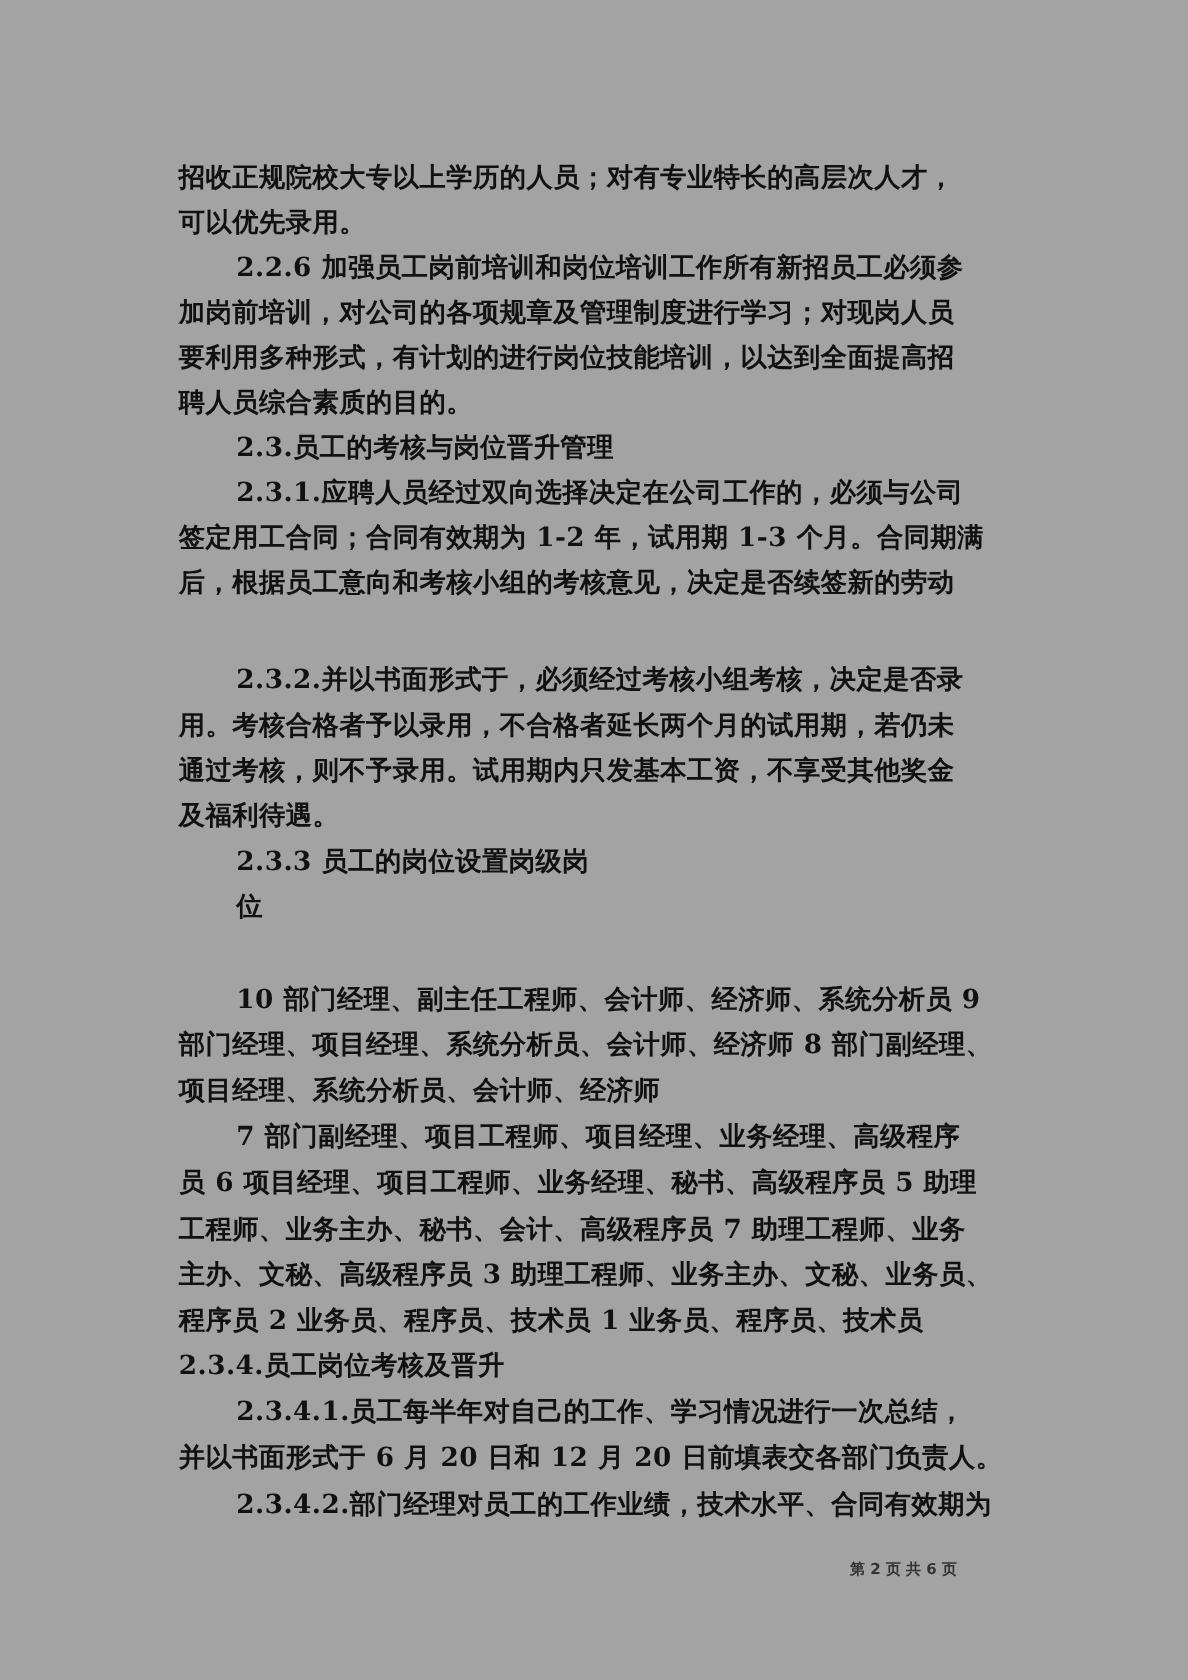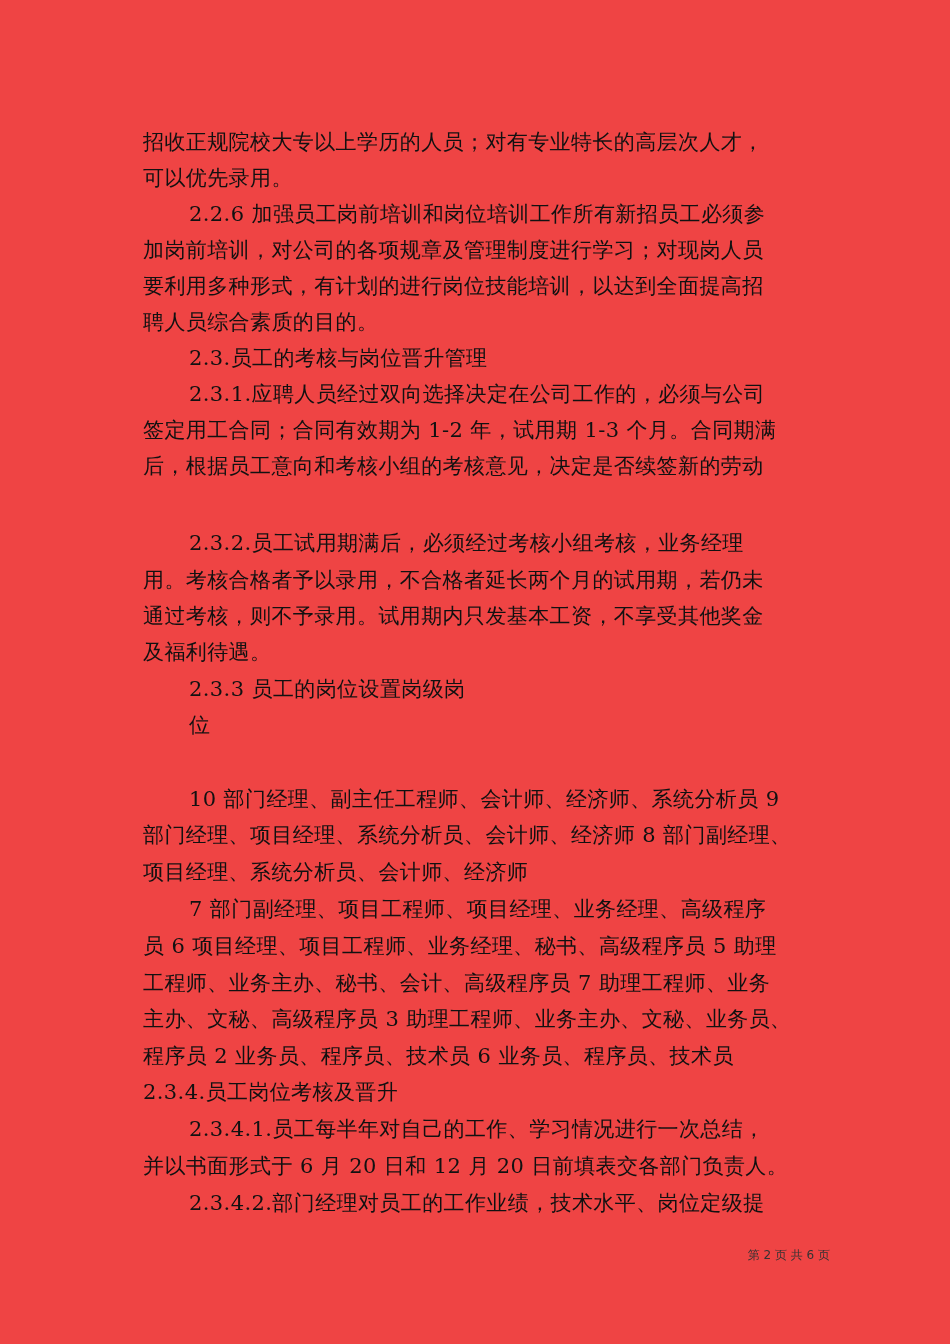--- a/index.html
+++ b/index.html
@@ -1,17 +1,17 @@
 <!DOCTYPE html>
 <html><head>
   <meta charset="utf-8">
   <style>
     html, body { margin: 0; padding: 0; background: #ffffff; }
     body { width: 950px; height: 1344px; position: relative; overflow: hidden; }
-    .page { position: absolute; left: 0; top: 0; width: 950px; height: 1344px; background: #ef4444; }
+    .page { position: absolute; left: 0; top: 0; width: 950px; height: 1344px; background: #a3a3a3; font-weight: bold; }
     .line {
       position: absolute;
       left: 143px;
       width: 680px;
       height: 36px;
       line-height: 36px;
       font-family: "DejaVu Serif", "Liberation Serif", serif;
       font-size: 21px;
       color: #111111;
       white-space: nowrap;
@@ -21,21 +21,21 @@
     .footer {
       position: absolute;
       left: 680px;
       top: 1244px;
       width: 150px;
       height: 22px;
       line-height: 22px;
       font-family: "DejaVu Sans", "Liberation Sans", sans-serif;
       font-size: 12px;
       color: #333333;
-      text-align: right;
+      text-align: left;
       white-space: nowrap;
     }
   </style>
 </head>
 <body>
 
 <div class="page">
 
   <div class="line" style="top:124px">招收正规院校大专以上学历的人员；对有专业特长的高层次人才，</div>
   <div class="line" style="top:160px">可以优先录用。</div>
@@ -44,40 +44,40 @@
   <div class="line" style="top:232px">加岗前培训，对公司的各项规章及管理制度进行学习；对现岗人员</div>
   <div class="line" style="top:268px">要利用多种形式，有计划的进行岗位技能培训，以达到全面提高招</div>
   <div class="line" style="top:304px">聘人员综合素质的目的。</div>
 
   <div class="line indent" style="top:340px">2.3.员工的考核与岗位晋升管理</div>
 
   <div class="line indent" style="top:376px">2.3.1.应聘人员经过双向选择决定在公司工作的，必须与公司</div>
   <div class="line" style="top:412px">签定用工合同；合同有效期为 1-2 年，试用期 1-3 个月。合同期满</div>
   <div class="line" style="top:448px">后，根据员工意向和考核小组的考核意见，决定是否续签新的劳动</div>
 
-  <div class="line indent" style="top:525px">2.3.2.员工试用期满后，必须经过考核小组考核，业务经理</div>
+  <div class="line indent" style="top:525px">2.3.2.并以书面形式于，必须经过考核小组考核，决定是否录</div>
   <div class="line" style="top:562px">用。考核合格者予以录用，不合格者延长两个月的试用期，若仍未</div>
   <div class="line" style="top:598px">通过考核，则不予录用。试用期内只发基本工资，不享受其他奖金</div>
   <div class="line" style="top:634px">及福利待遇。</div>
 
   <div class="line indent" style="top:671px">2.3.3 员工的岗位设置岗级岗</div>
   <div class="line indent" style="top:707px">位</div>
 
 
   <div class="line indent" style="top:781px">10 部门经理、副主任工程师、会计师、经济师、系统分析员 9</div>
   <div class="line" style="top:817px">部门经理、项目经理、系统分析员、会计师、经济师 8 部门副经理、</div>
   <div class="line" style="top:854px">项目经理、系统分析员、会计师、经济师</div>
 
   <div class="line indent" style="top:891px">7 部门副经理、项目工程师、项目经理、业务经理、高级程序</div>
   <div class="line" style="top:928px">员 6 项目经理、项目工程师、业务经理、秘书、高级程序员 5 助理</div>
   <div class="line" style="top:965px">工程师、业务主办、秘书、会计、高级程序员 7 助理工程师、业务</div>
   <div class="line" style="top:1001px">主办、文秘、高级程序员 3 助理工程师、业务主办、文秘、业务员、</div>
-  <div class="line" style="top:1038px">程序员 2 业务员、程序员、技术员 6 业务员、程序员、技术员</div>
+  <div class="line" style="top:1038px">程序员 2 业务员、程序员、技术员 1 业务员、程序员、技术员</div>
 
   <div class="line" style="top:1074px">2.3.4.员工岗位考核及晋升</div>
 
   <div class="line indent" style="top:1111px">2.3.4.1.员工每半年对自己的工作、学习情况进行一次总结，</div>
   <div class="line" style="top:1148px">并以书面形式于 6 月 20 日和 12 月 20 日前填表交各部门负责人。</div>
 
-  <div class="line indent" style="top:1185px">2.3.4.2.部门经理对员工的工作业绩，技术水平、岗位定级提</div>
+  <div class="line indent" style="top:1185px">2.3.4.2.部门经理对员工的工作业绩，技术水平、合同有效期为</div>
 
   <div class="footer">第 2 页 共 6 页</div>
 </div>
 
 </body></html>

